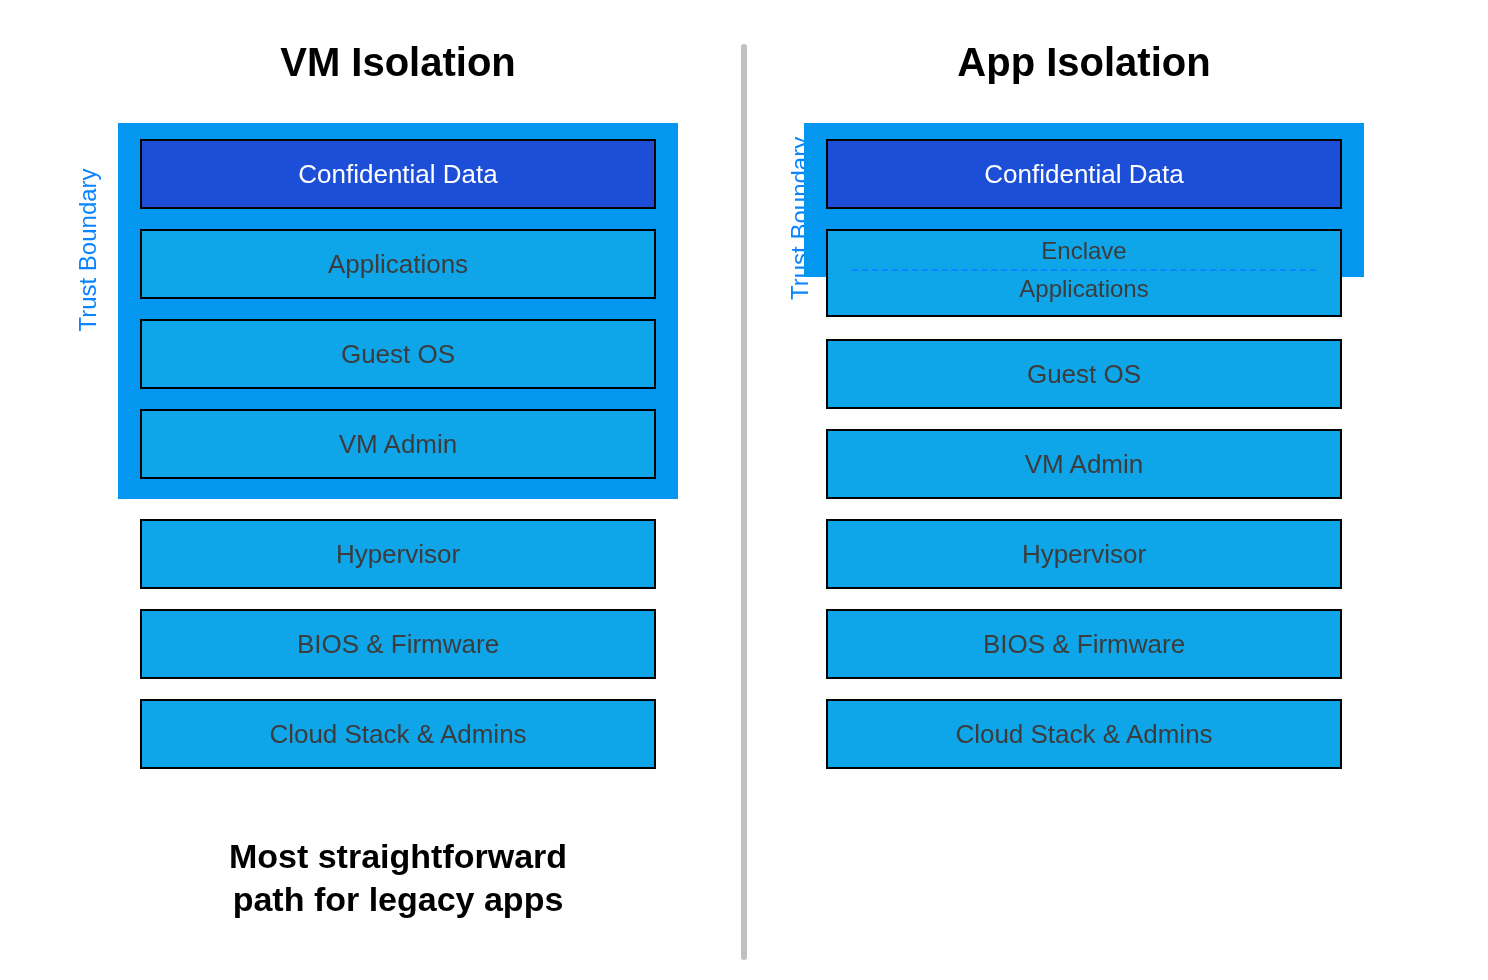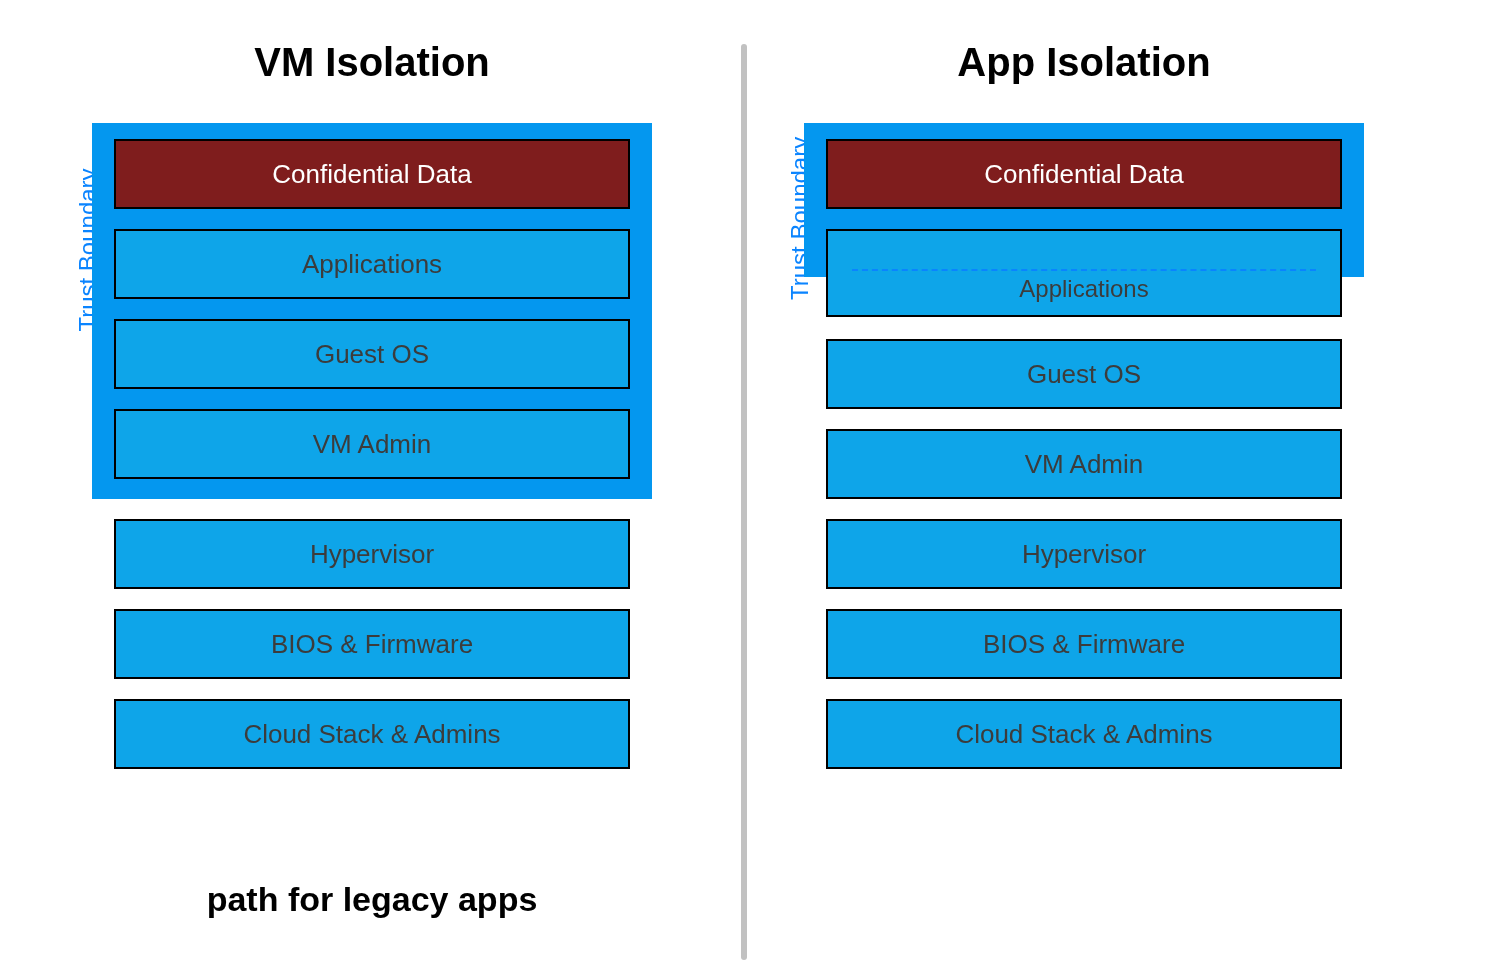--- a/index.html
+++ b/index.html
@@ -24,21 +24,21 @@
     height: 916px;
     border-radius: 3px;
     background: #c1c1c1;
     transform: translateX(-50%);
   }
   .col {
     position: absolute;
     top: 40px;
     width: 560px;
   }
-  .col-left  { left: 92px; }
+  .col-left  { left: 118px; }
   .col-right { left: 804px; }
   .title {
     font-size: 40px;
     font-weight: 700;
     color: #000;
     text-align: center;
     margin-bottom: 38px;
   }
   .caption {
     font-size: 34px;
@@ -73,21 +73,21 @@
     border: 2px solid #000;
     background: #0ea5e9;
     text-align: center;
     font-size: 26px;
     color: #3c3c3c;
     display: flex;
     align-items: center;
     justify-content: center;
   }
   .box.black {
-    background: #7f1d1d;
+    background: #1d4ed8;
     color: #fff;
     border-color: #000;
   }
   
   .trust-bg-left {
     position: absolute;
     top: 0;
     left: 0; right: 0;
     height: 376px;
     background: #0497ef;
@@ -133,34 +133,35 @@
       <div class="box black" style="top:16px;">Confidential Data</div>
       <div class="box" style="top:106px;">Applications</div>
       <div class="box" style="top:196px;">Guest OS</div>
       <div class="box" style="top:286px;">VM Admin</div>
       <div class="box" style="top:396px;">Hypervisor</div>
       <div class="box" style="top:486px;">BIOS &amp; Firmware</div>
       <div class="box" style="top:576px;">Cloud Stack &amp; Admins</div>
     </div>
 
     <div class="caption">
-      <br>
+      <span>Most straightforward</span><br>
       <span>path for legacy apps</span>
     </div>
   </div>
 
   <div class="col col-right">
     <div class="title">App Isolation</div>
 
     <div class="stack">
       <div class="trust-bg-right"></div>
 
       <div class="box black" style="top:16px;">Confidential Data</div>
 
       <div class="box" style="top:106px;height:84px;">
+        <div class="enclave-label" style="top:6px;">Enclave</div>
         <div class="enclave-line" style="top:38px;"></div>
         <div class="enclave-label" style="top:44px;">Applications</div>
       </div>
 
       <div class="box" style="top:216px;">Guest OS</div>
       <div class="box" style="top:306px;">VM Admin</div>
       <div class="box" style="top:396px;">Hypervisor</div>
       <div class="box" style="top:486px;">BIOS &amp; Firmware</div>
       <div class="box" style="top:576px;">Cloud Stack &amp; Admins</div>
     </div>

